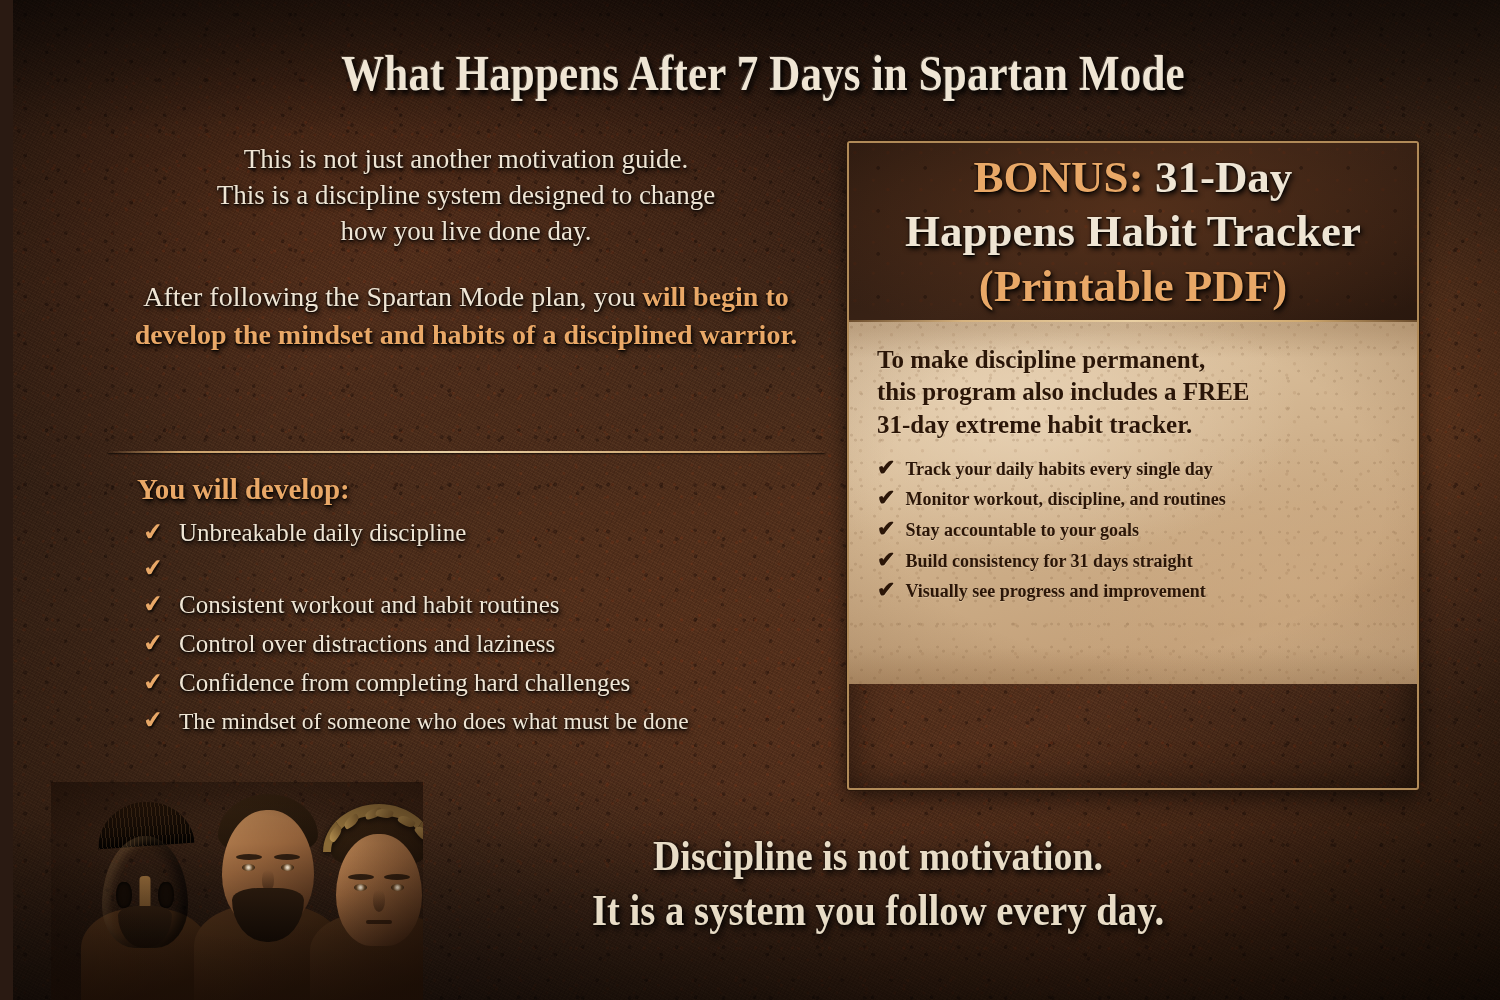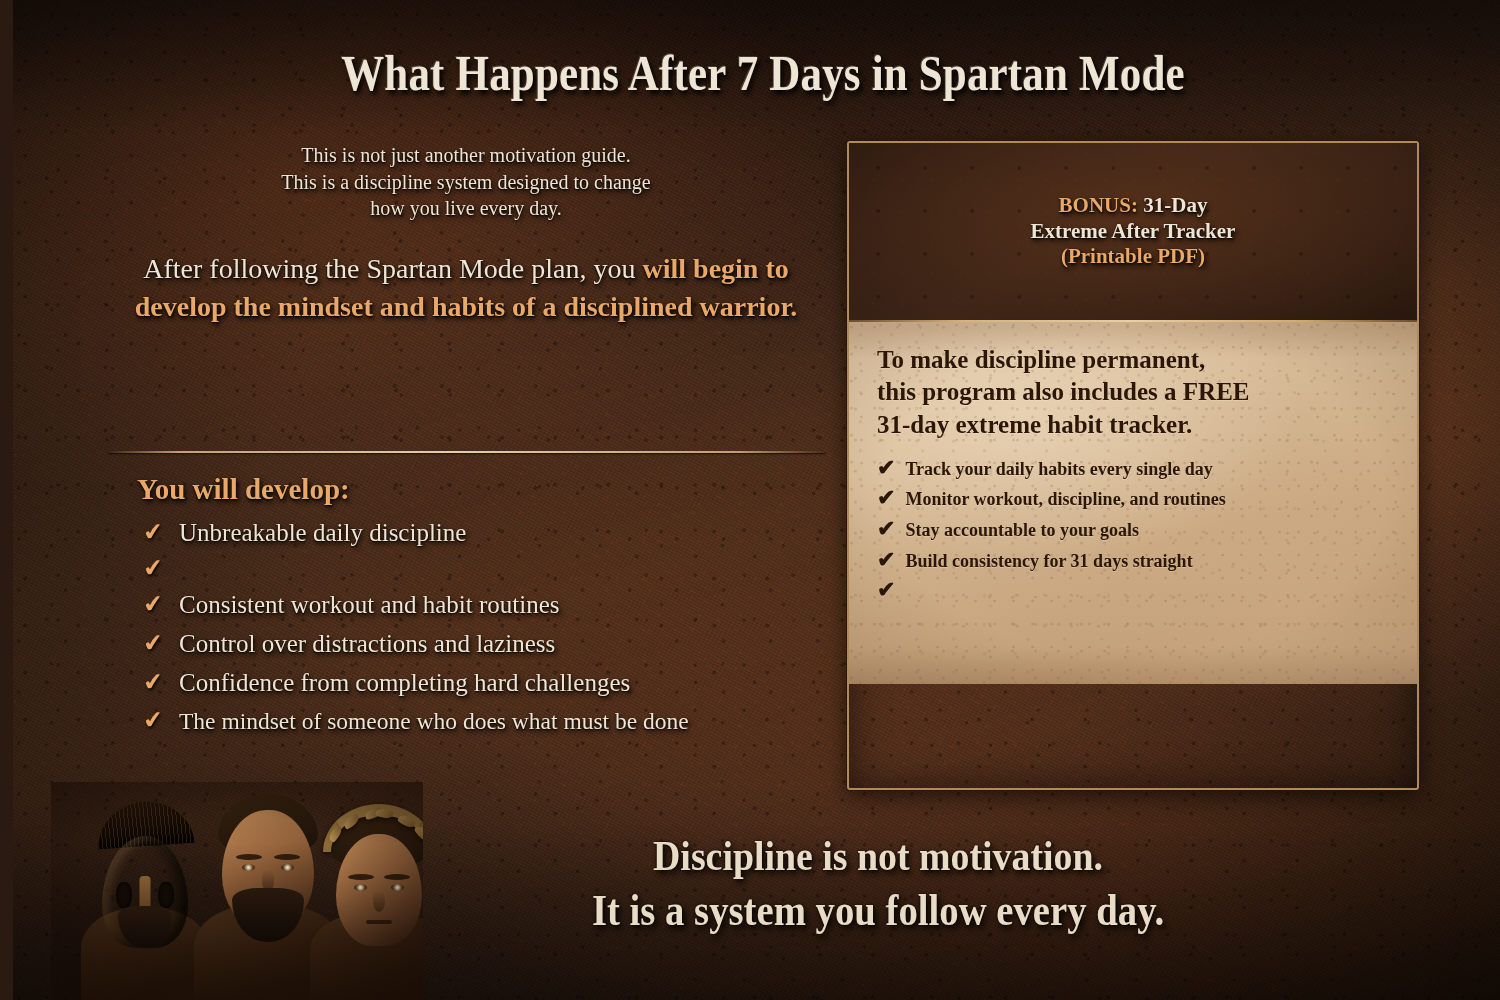--- a/index.html
+++ b/index.html
@@ -59,21 +59,21 @@
     position:absolute;left:0;top:44px;width:1500px;text-align:center;
     font-size:50px;font-weight:700;letter-spacing:.2px;
     transform:scaleX(.86);transform-origin:50% 50%;
     color:#EFE5D4;
     text-shadow:3px 4px 6px rgba(0,0,0,.95),0 0 2px rgba(0,0,0,.8),-1px -1px 0 rgba(255,240,215,.25);
   }
 
   
   #left{position:absolute;left:88px;top:142px;width:730px;}
   .intro{
-    text-align:center;font-size:20px;line-height:1.33;font-weight:400;
+    text-align:center;font-size:27px;line-height:1.33;font-weight:400;
   }
   .intro .l{display:block;}
   #para2{margin-top:28px;text-align:center;font-size:28px;line-height:1.35;}
   #para2 .hl{font-weight:700;}
   .rule{
     position:absolute;left:95px;top:451px;width:717px;height:2px;
     background:linear-gradient(to right,rgba(120,80,45,0) 0%,#caa06a 10%,#e7cfa4 48%,#c79d66 88%,rgba(120,80,45,0) 100%);
     box-shadow:0 1px 2px rgba(0,0,0,.7);
   }
   #devhead{
@@ -107,21 +107,21 @@
     position:absolute;inset:0;opacity:.45;mix-blend-mode:overlay;
     background-image:
       radial-gradient(circle at 18% 26%, rgba(190,120,60,.5) 0 1.2px, transparent 2px),
       radial-gradient(circle at 62% 58%, rgba(22,9,3,.7) 0 1.5px, transparent 2.2px),
       radial-gradient(circle at 84% 20%, rgba(200,135,75,.45) 0 1px, transparent 1.8px);
     background-size:33px 37px,47px 43px,29px 31px;
   }
   #bonus-title{
     position:absolute;inset:0;display:flex;flex-direction:column;
     align-items:center;justify-content:center;text-align:center;
-    font-size:21px;font-weight:700;line-height:1.21;
+    font-size:45px;font-weight:700;line-height:1.21;
   }
   #panel-divider{height:2px;background:linear-gradient(to right,#6b4c2c,#d6b27e 20%,#e9cfa2 50%,#d0a96f 80%,#6b4c2c);}
   #parchment{
     position:relative;height:362px;
     background:
       radial-gradient(ellipse 70% 60% at 30% 25%, rgba(236,216,188,.75), rgba(0,0,0,0) 70%),
       radial-gradient(ellipse 60% 55% at 78% 72%, rgba(205,170,130,.65), rgba(0,0,0,0) 72%),
       linear-gradient(165deg,#e0c7a6 0%,#d7bb97 30%,#cbab85 58%,#c3a079 80%,#b8957010 100%),
       #cdae89;
     padding-left: 40px;
@@ -239,21 +239,21 @@
   <div class="bg bg-mottle"></div>
   <div class="bg bg-grain"></div>
   <div class="bg bg-vig"></div>
 
   <div id="title">What Happens After 7 Days in Spartan Mode</div>
 
   <div id="left">
     <div class="intro cream sh">
       <span class="l">This is not just another motivation guide.</span>
       <span class="l">This is a discipline system designed to change</span>
-      <span class="l">how you live every day.</span>
+      <span class="l">how you live done day.</span>
     </div>
     <div id="para2">
       <span class="l cream sh">After following the Spartan Mode plan, you</span>
       <span class="l hl gold sh">will begin to develop the mindset and</span>
       <span class="l hl gold sh">habits of a disciplined warrior.</span>
     </div>
   </div>
 
   <div class="rule"></div>
 
@@ -286,21 +286,21 @@
   </div>
 
   <div id="panel">
 
     <div id="panel-head">
       <div class="hgrain"></div>
       <div id="bonus-title">
         <div>
           <span class="gold sh">BONUS:</span><span class="cream sh"> 31-Day</span>
         </div>
-        <div class="cream sh">Extreme After Tracker</div>
+        <div class="cream sh">Happens Habit Tracker</div>
         <div class="gold sh">(Printable PDF)</div>
       </div>
     </div>
 
     <div id="panel-divider"></div>
 
     <div id="parchment">
       <div class="pgrain"></div>
       <div class="pvig"></div>
 
@@ -323,20 +323,21 @@
           <div class="pli">
             <span class="pt">✔</span>
             <span class="px">Stay accountable to your goals</span>
           </div>
           <div class="pli">
             <span class="pt">✔</span>
             <span class="px">Build consistency for 31 days straight</span>
           </div>
           <div class="pli">
             <span class="pt">✔</span>
+            <span class="px">Visually see progress and improvement</span>
           </div>
         </div>
 
       </div>
     </div>
   </div>
 
   <div id="tagline">
     <span class="l l1">Discipline is not motivation.</span>
     <span class="l">It is a system you follow every day.</span>

